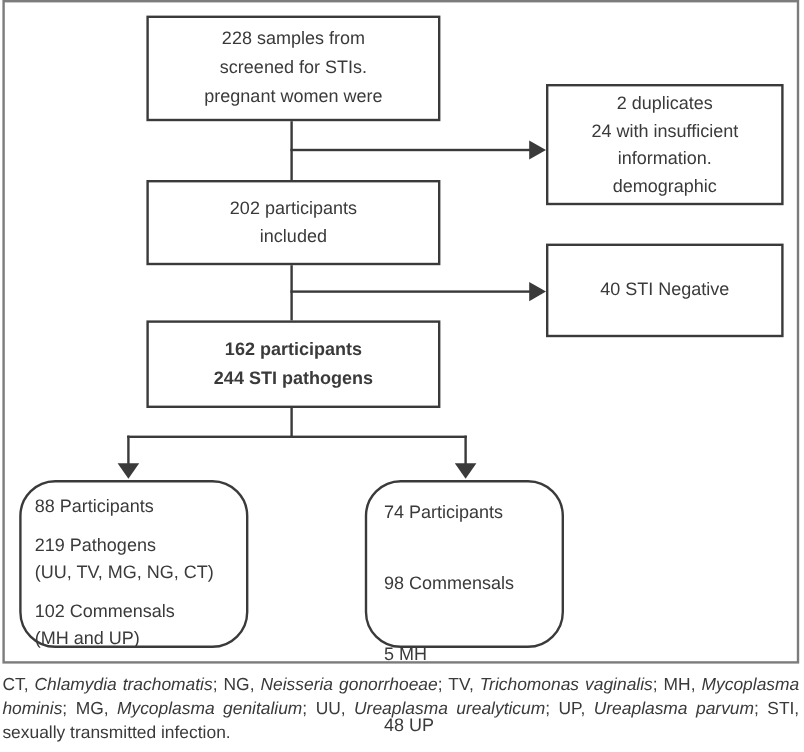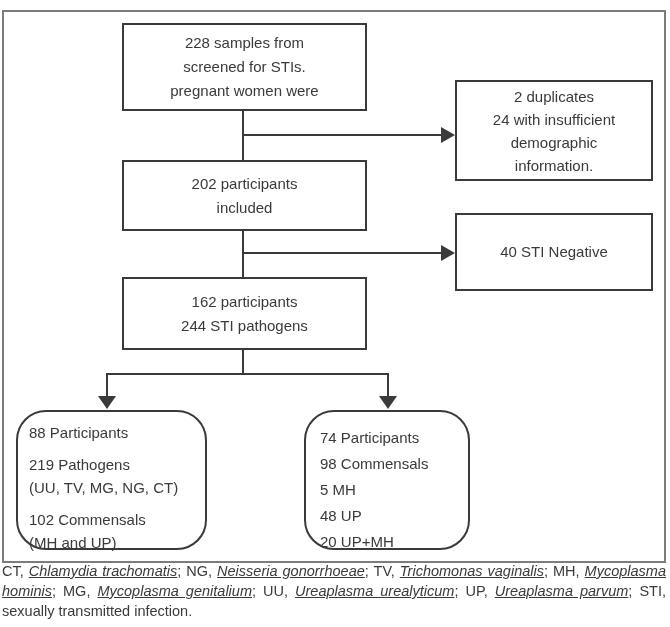--- a/index.html
+++ b/index.html
@@ -1,74 +1,74 @@
 <!DOCTYPE html>
 <html style="--ink: #3a3a3a; --frame: #7c7c7c; --bg: #ffffff;"><head>
 <meta charset="utf-8">
 <style>
   :root { --ink:#3a3a3a; --frame:#7c7c7c; --bg:#ffffff; }
   * { margin:0; padding:0; box-sizing:border-box; }
   body { background:#ffffff; font-family:"Liberation Sans", sans-serif; }
   .stage { position:relative; width:670px; height:627px; background:var(--bg); overflow:hidden; }
-  .frame { position:absolute; left:2px; top:10px; width:664px; height:553px;
+  .frame { position:absolute; left:2px; top:0; width:664px; height:553px;
            border:2px solid var(--frame); background:var(--bg); }
   .box { position:absolute; border:2px solid var(--ink); background:var(--bg);
          color:var(--ink); font-size:15px; display:flex; flex-direction:column;
          justify-content:center; text-align:center; }
   .box .line { line-height:24px; }
   .box-excluded .line { line-height:23px; }
   .box-left { justify-content:flex-start; text-align:left;border-radius:30px; }
   .box-pathogens { padding:9px 4px 0 11px; }
   .box-pathogens .line { line-height:23px; }
   .box-pathogens .line:nth-child(2), .box-pathogens .line:nth-child(4) { margin-top:9px; }
-  .box-commensals { padding:13px 4px 0 14px; }
+  .box-commensals { padding:13px 4px 0 14px;gap:33px; }
   .box-commensals .line { line-height:26px; }
   .vline, .hline { position:absolute; background:var(--ink); }
   .vline { width:2px; }
   .hline { height:2px; }
   .arrow-right { position:absolute; width:0; height:0;
                  border-top:8px solid transparent; border-bottom:8px solid transparent;
                  border-left:14px solid var(--ink); }
   .arrow-down { position:absolute; width:0; height:0;
                 border-left:9px solid transparent; border-right:9px solid transparent;
                 border-top:13px solid var(--ink); }
   .footnote { position:absolute; left:2px; top:561px; width:664px;
               color:var(--ink); font-size:14.5px; line-height:20px;
               text-align:justify; }
-  .footnote .it { font-style:italic;text-decoration:underline; }
+  .footnote .it { font-style:italic; }
 </style>
 </head>
 <body>
 
 <div class="stage">
   <div class="frame">
 
     <div class="box" style="left:118px; top:11px; width:245px; height:88px;">
       <div class="line">228 samples from</div>
       <div class="line">screened for STIs.</div>
       <div class="line">pregnant women were</div>
     </div>
 
     <div class="box box-excluded" style="left:451px; top:68px; width:198px; height:101px;">
       <div class="line">2 duplicates</div>
       <div class="line">24 with insufficient</div>
+      <div class="line">information.</div>
       <div class="line">demographic</div>
-      <div class="line">information.</div>
     </div>
 
     <div class="box" style="left:118px; top:148px; width:245px; height:71px;">
       <div class="line">202 participants</div>
       <div class="line">included</div>
     </div>
 
     <div class="box" style="left:451px; top:201px; width:198px; height:78px;">
       <div class="line">40 STI Negative</div>
     </div>
 
-    <div class="box" style="left:118px; top:265px; width:245px; height:73px;">
+    <div class="box" style="left:118px; top:265px; width:245px; height:73px;font-weight:bold;">
       <div class="line">162 participants</div>
       <div class="line">244 STI pathogens</div>
     </div>
 
     <div class="box box-left box-pathogens" style="left:12px; top:398px; width:191px; height:140px;">
       <div class="line">88 Participants</div>
       <div class="line">219 Pathogens</div>
       <div class="line">(UU, TV, MG, NG, CT)</div>
       <div class="line">102 Commensals</div>
       <div class="line">(MH and UP)</div>

